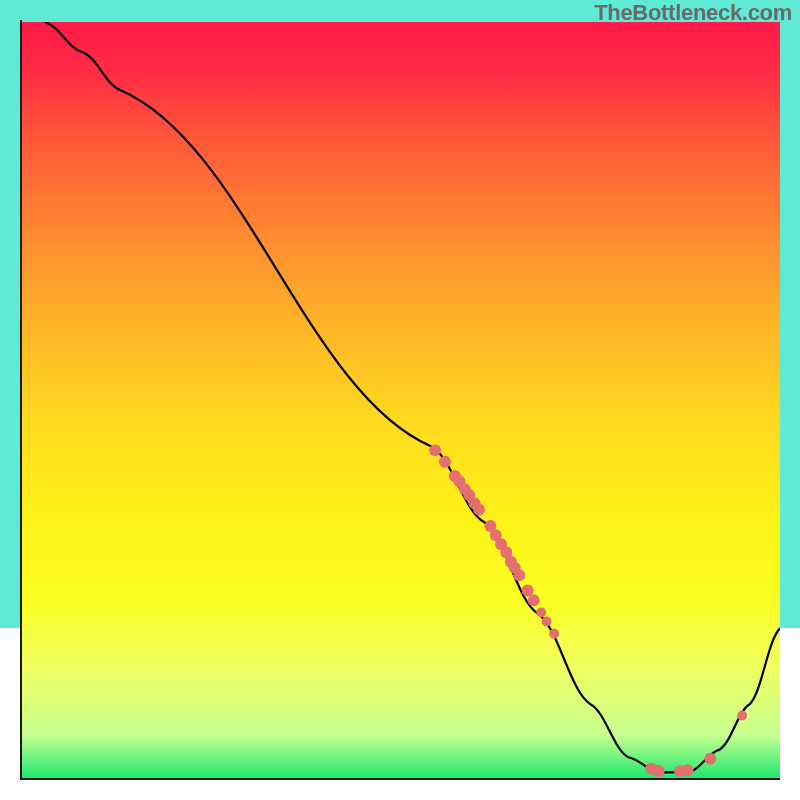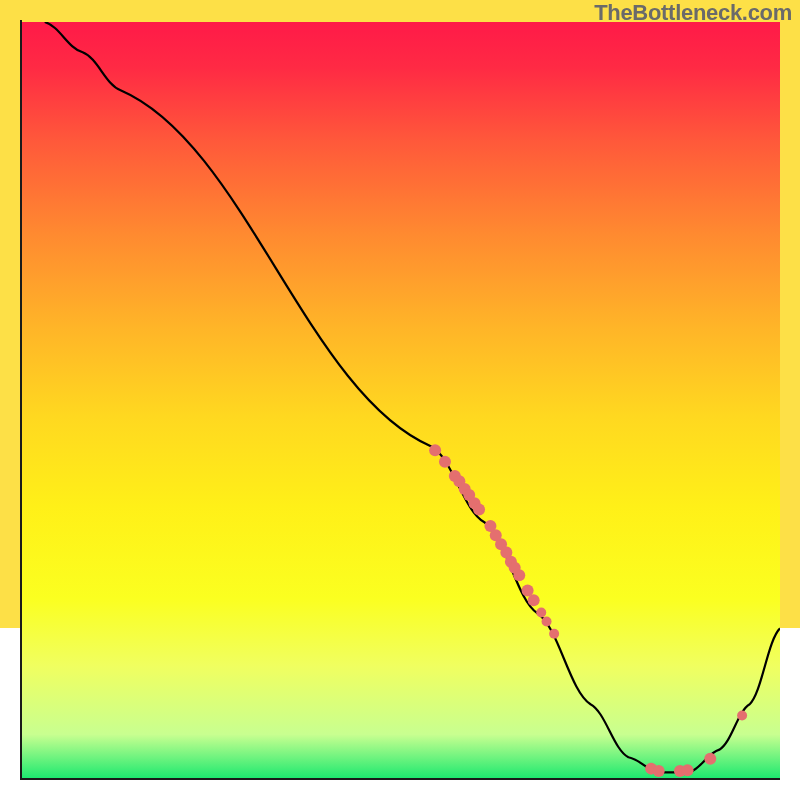--- a/index.html
+++ b/index.html
@@ -1,21 +1,21 @@
 <!DOCTYPE html>
 <html><head>
 <meta charset="utf-8">
 <style>
   * { margin: 0; padding: 0; box-sizing: border-box; }
   html, body { width: 800px; height: 800px; overflow: hidden; }
   .chart-container {
     position: relative;
     width: 800px;
     height: 628px;
-    background: #fde047;
+    background: #5eead4;
   }
   .plot-area {
     position: absolute;
     left: 22px;
     top: 22px;
     width: 758px;
     height: 758px;
     background: linear-gradient(to bottom,
       #ff1a48 0%,
       #ff2a44 6%,

